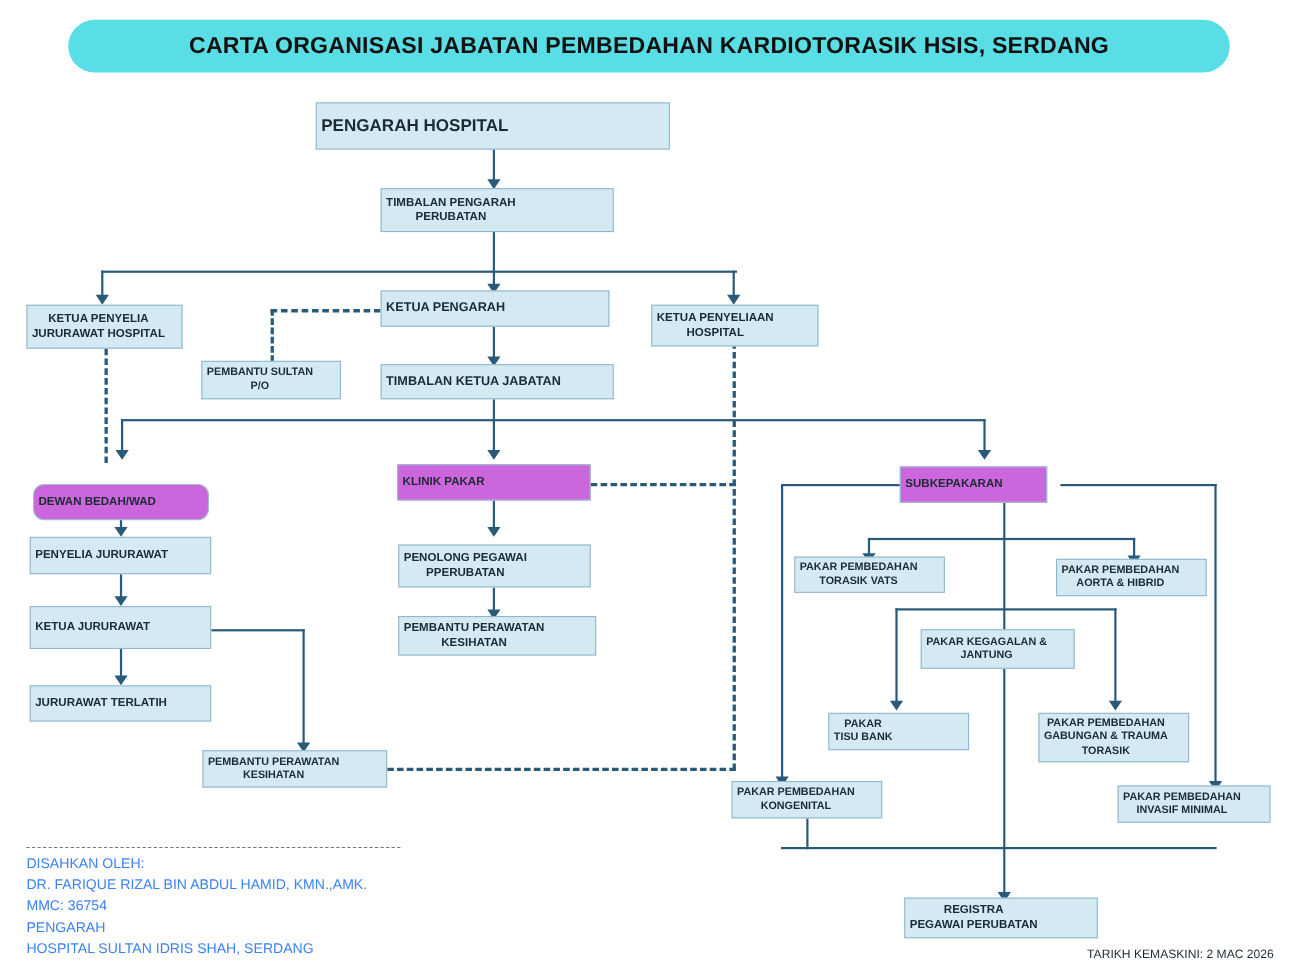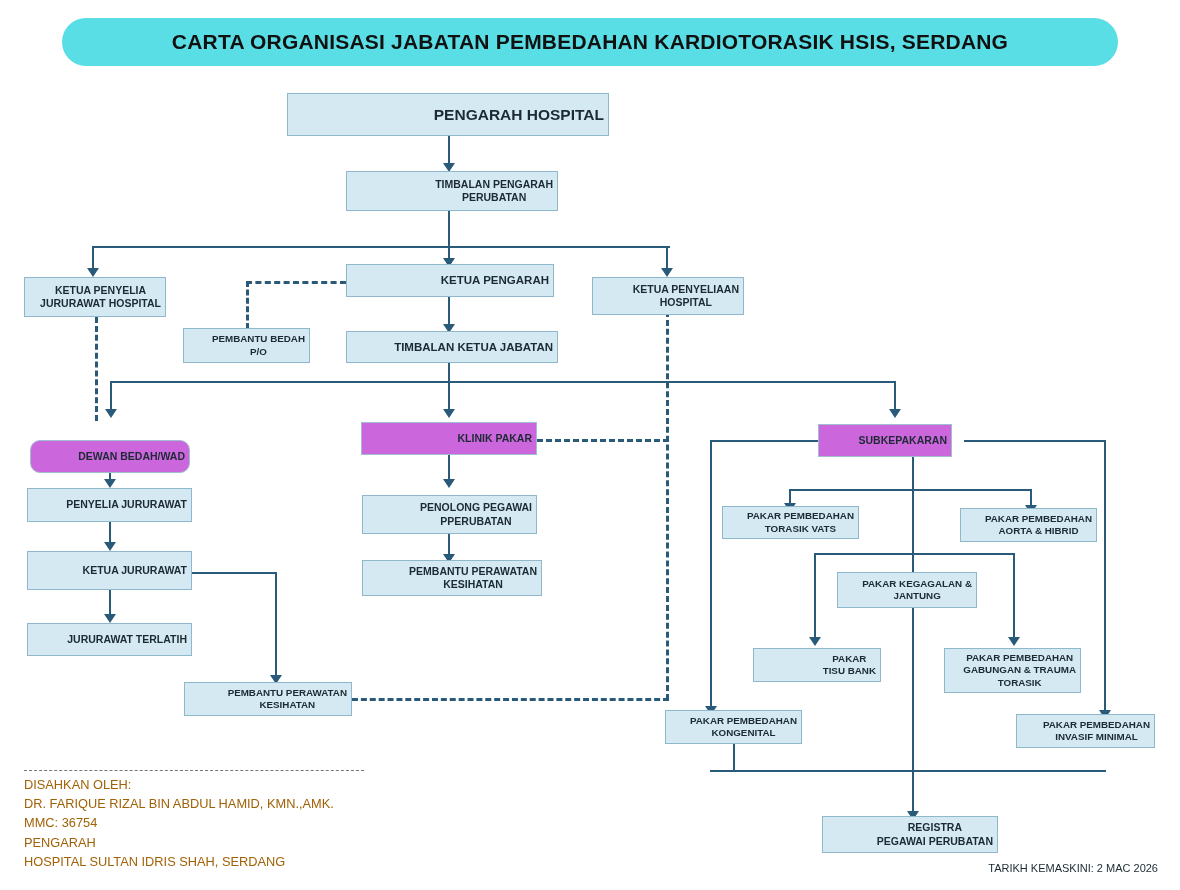--- a/index.html
+++ b/index.html
@@ -26,21 +26,21 @@
     font-size:21px;font-weight:bold;color:#111111;
     letter-spacing:.2px;white-space:nowrap;
   }
 
   
   .node{
     position:absolute;
     box-sizing:border-box;
     background:#d4e9f2;
     border:1.5px solid #8fb8cc;
-    display:flex;align-items:center;justify-content:flex-end;
+    display:flex;align-items:center;justify-content:flex-start;
     text-align:center;
     color:#1b2a33;
     font-weight:bold;
     line-height:1.25;
     padding:2px 4px;
   }
   .node.purple{
     background:#cc66dd;
     border:1.5px solid #9fbfcf;
   }
@@ -68,21 +68,21 @@
     position:absolute;
     width:0;height:0;
     border-left:6px solid transparent;
     border-right:6px solid transparent;
     border-top:9px solid #2a5a7a;
   }
 
   
   .sigblock{
     position:absolute;left:24px;top:770px;width:420px;
-    font-size:12.8px;color:#a16207;line-height:1.5;
+    font-size:12.8px;color:#3b82f6;line-height:1.5;
   }
   .sigrule{
     width:340px;border-top:1px dashed #777;margin-bottom:4px;
   }
   .datestamp{
     position:absolute;right:22px;top:862px;
     font-size:11px;font-weight:normal;color:#1b2a33;
   }
 </style>
 </head>
@@ -199,21 +199,21 @@
   <div class="node fs-12" style="left:346px;top:264px;width:208px;height:33px;">
     <span class="lbl">KETUA PENGARAH</span>
   </div>
 
   <div class="node fs-11" style="left:592px;top:277px;width:152px;height:38px;">
     <span class="lbl">KETUA PENYELIAAN
 HOSPITAL</span>
   </div>
 
   <div class="node fs-10" style="left:183px;top:328px;width:127px;height:35px;">
-    <span class="lbl">PEMBANTU BEDAH
+    <span class="lbl">PEMBANTU SULTAN
 P/O</span>
   </div>
 
   <div class="node fs-12" style="left:346px;top:331px;width:212px;height:32px;">
     <span class="lbl">TIMBALAN KETUA JABATAN</span>
   </div>
 
   <div class="node purple fs-11" style="left:30px;top:440px;width:160px;height:33px;border-radius:10px;">
     <span class="lbl">DEWAN BEDAH/WAD</span>
   </div>

